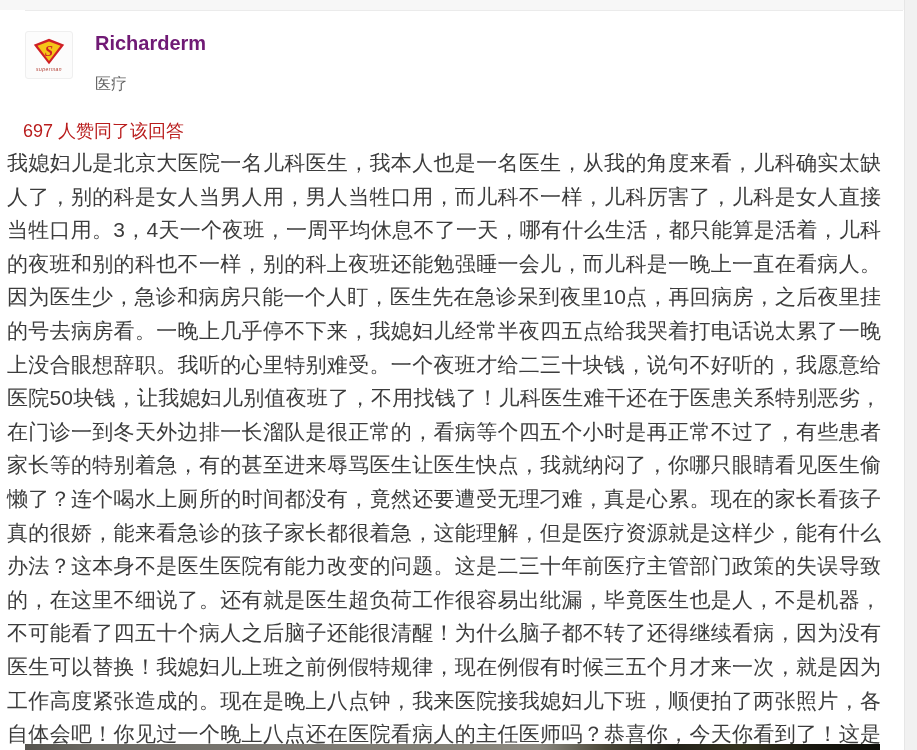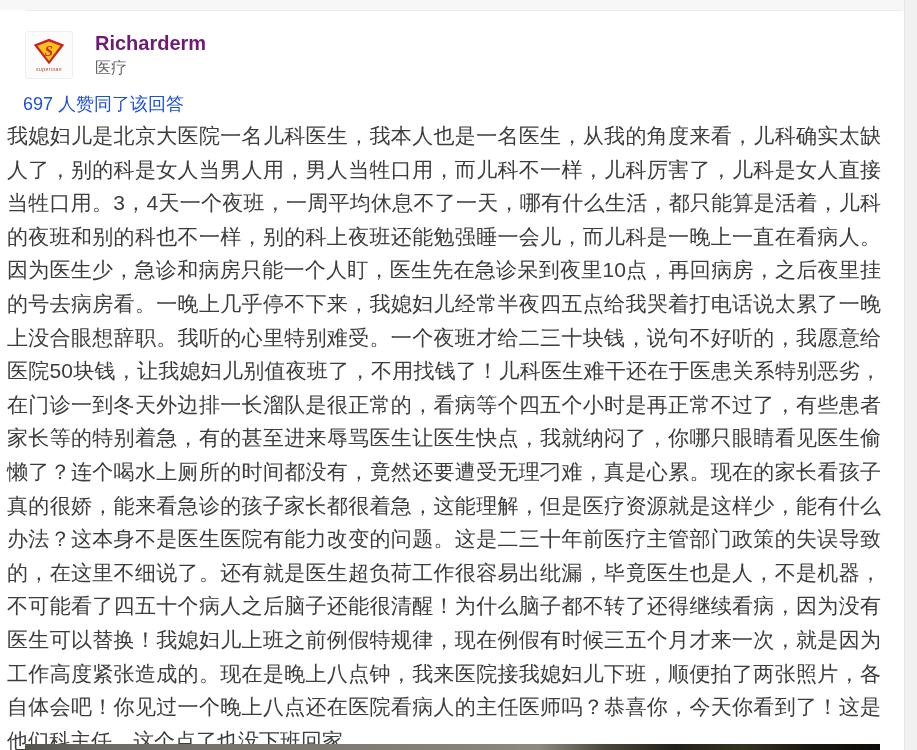--- a/index.html
+++ b/index.html
@@ -23,23 +23,23 @@
   }
   .avatar svg{display:block;}
   .avatar-caption{
     font-size:5px;line-height:6px;color:#b03a30;font-style:italic;
     letter-spacing:.5px;margin-top:1px;white-space:nowrap;
   }
   .author-info{margin-left:22px;padding-top:1px;}
   .author-name{
     font-size:20px;font-weight:bold;color:#701a75;line-height:22px;cursor:pointer;
   }
-  .author-headline{font-size:16px;color:#646464;line-height:20px;margin-top:4px;}
+  .author-headline{font-size:16px;color:#646464;line-height:20px;margin-top:20px;}
   .upvotes{
-    margin:16px 0 0 23px;font-size:18px;line-height:18px;color:#1d4ed8;cursor:pointer;
+    margin:28px 0 0 23px;font-size:18px;line-height:18px;color:#b91c1c;cursor:pointer;
   }
   .answer-body{
     margin:6px 0 0 7px;width:874px;
     font-size:21px;line-height:1.6;color:#3c3c3c;
     text-align:justify;word-break:break-all;
   }
   .photo-strip{
     position:absolute;left:25px;top:744px;width:855px;height:6px;cursor:pointer;
     background:linear-gradient(90deg,
       #55534e 0%, #6c6a64 8%, #7b7872 30%, #868379 52%,

